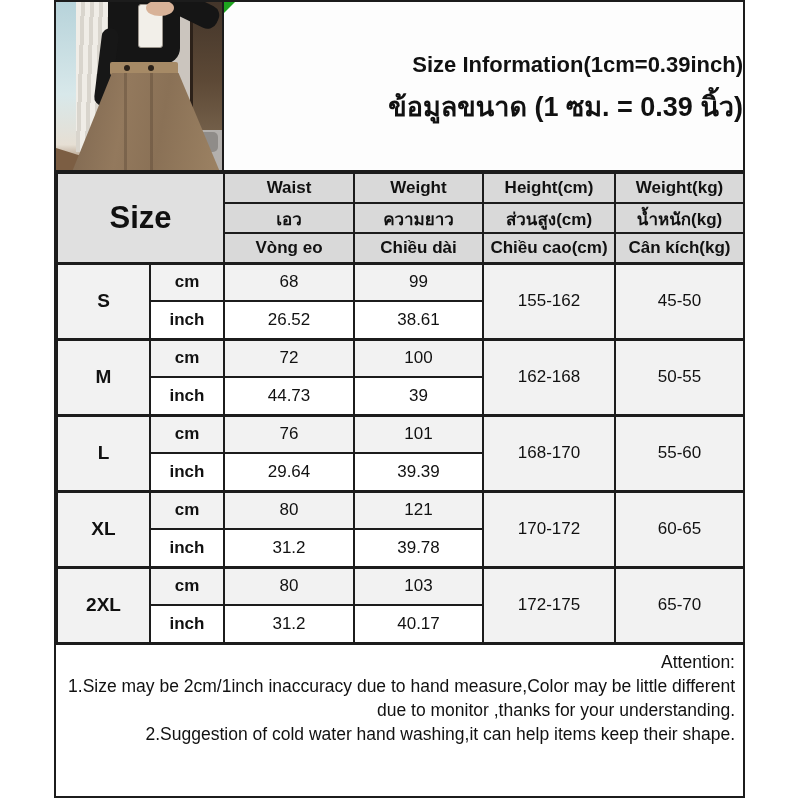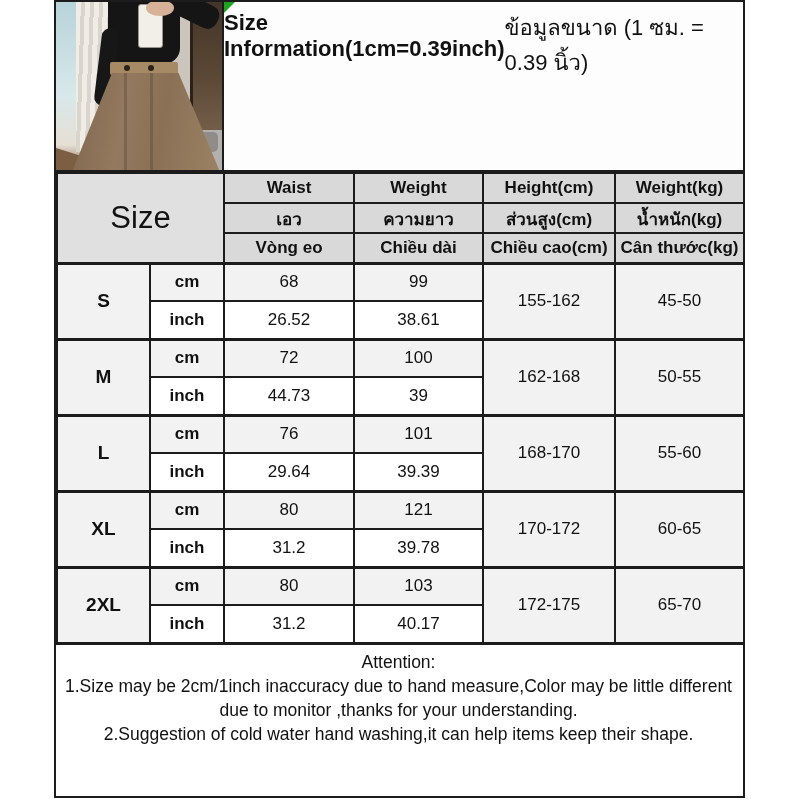--- a/index.html
+++ b/index.html
@@ -41,46 +41,46 @@
   .ph-phone   { position:absolute; left:82px; top:2px; width:25px; height:44px;
                 background:#f2efe9; border:1px solid #9a948c; border-radius:3px; }
   .ph-waist   { position:absolute; left:54px; top:60px; width:68px; height:13px;
                 background:#a68a66; border-radius:2px; }
   .ph-btn     { position:absolute; top:3px; width:6px; height:6px; background:#2a2119; border-radius:50%; }
   .ph-pants   { position:absolute; left:16px; top:71px; width:148px; height:99px;
                 background:linear-gradient(100deg,#7e6750 0%,#93795d 35%,#8a7156 60%,#9c8263 100%);
                 clip-path:polygon(27% 0,72% 0,100% 100%,0 100%); }
   .ph-fold    { position:absolute; top:0; width:3px; height:100%; background:rgba(60,45,30,.25); }
 
-  .title-cell { position:relative; flex:1; background:#fdfdfd; display:flex; 
-                justify-content:center; align-items:flex-start; padding-top:8px; }
+  .title-cell { position:relative; flex:1; background:#fdfdfd; display:flex; flex-direction:column;
+                justify-content:center; align-items:flex-end; gap:7px; padding-top:8px; }
   .corner-marker { position:absolute; top:0; left:0; width:0; height:0;
                    border-top:11px solid #1ea31e; border-right:11px solid transparent; }
   .t-en { font-size:22px; font-weight:bold; }
-  .t-th { font-size:22px; font-weight:normal; }
+  .t-th { font-size:27px; font-weight:bold; }
   .t-vi { font-size:21px; font-weight:bold; }
 
   
   table { border-collapse:collapse; table-layout:fixed; width:100%; flex:0 0 auto; }
   td,th { border:2px solid #1c1c1c; text-align:center; vertical-align:middle;
           font-size:17px; overflow:hidden; white-space:nowrap; }
   tr.hdr  { height:30px; }
   tr.data { height:38px; }
   tr.grp td { border-top:3px solid #1c1c1c; }
   th { font-weight:bold; background:#d9d9d9; }
-  .size-big  { background:#e0e0e0; font-size:31px; font-weight:normal; }
+  .size-big  { background:#e0e0e0; font-size:31px; font-weight:bold; }
   .size-cell { background:#e0e0e0; font-size:19px; font-weight:bold; }
   .unit      { font-weight:bold;text-align:center; }
   .row-cm  td { background:#f2f2f2; }
   .row-in  td { background:#ffffff; }
   td.range   { background:#f2f2f2; }
 
   
   .attention { flex:1; border-top:1px solid #1c1c1c; padding:5px 8px 0 6px;
-               font-size:17.5px; line-height:1.38; text-align:center; }
+               font-size:17.5px; line-height:1.38; text-align:right; }
 </style>
 </head>
 <body>
 
 <div class="sheet">
 
   <div class="banner">
     <div class="photo">
       <div class="ph-window"></div>
       <div class="ph-curtain"></div>
@@ -130,21 +130,21 @@
       <tr class="hdr">
         <th>เอว</th>
         <th>ความยาว</th>
         <th>ส่วนสูง(cm)</th>
         <th>น้ำหนัก(kg)</th>
       </tr>
       <tr class="hdr">
         <th>Vòng eo</th>
         <th>Chiều dài</th>
         <th>Chiều cao(cm)</th>
-        <th>Cân thước(kg)</th>
+        <th>Cân kích(kg)</th>
       </tr>
 
       <tr class="data row-cm grp">
         <td class="size-cell" rowspan="2">S</td>
         <td class="unit">cm</td>
         <td>68</td>
         <td>99</td>
         <td class="range" rowspan="2">155-162</td>
         <td class="range" rowspan="2">45-50</td>
       </tr>

